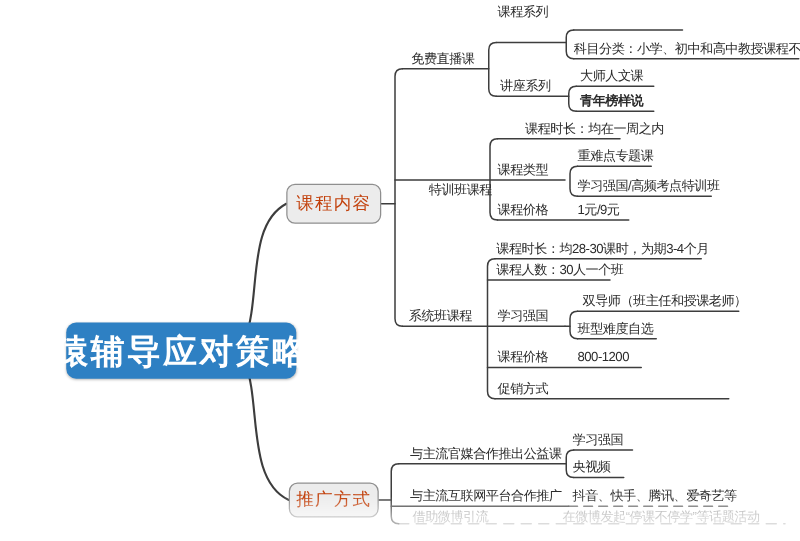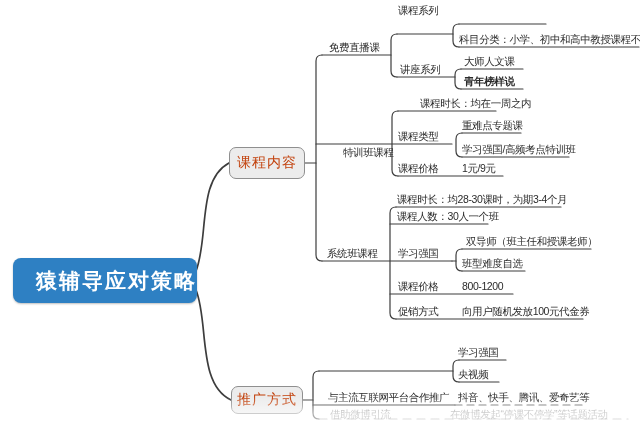--- a/index.html
+++ b/index.html
@@ -16,24 +16,25 @@
   .lbl{
     position:absolute;font-size:10.5px;line-height:13px;letter-spacing:-0.4px;
     color:#2b2b2b;white-space:nowrap;
   }
   .node-box{
     position:absolute;display:flex;align-items:center;justify-content:center;
     background:#ececec;border:1.4px solid #8f8f8f;border-radius:7px;
     font-size:14px;color:#c2410c;letter-spacing:1px;box-sizing:border-box;white-space:nowrap;
   }
   .root-box{
-    position:absolute;display:flex;align-items:center;justify-content:flex-end;
-    background:#2e80c3;border-radius:8px;color:#ffffff;font-size:21px;font-weight:bold;
+    position:absolute;display:flex;align-items:center;justify-content:center;
+    background:#2e80c3;border-radius:8px;color:#ffffff;font-size:27px;font-weight:bold;
     letter-spacing:2px;box-sizing:border-box;white-space:nowrap;
     box-shadow:0 1px 2px rgba(0,0,0,.25);
+    margin-left:40px;
   }
   .faded-txt{color:#6e6e6e;opacity:.7;filter:blur(.4px);}
   .bottom-fade{
     position:absolute;left:0;top:397px;width:640px;height:36px;pointer-events:none;
     background:linear-gradient(to bottom,rgba(255,255,255,0) 0%,rgba(255,255,255,.55) 45%,rgba(255,255,255,.72) 100%);
   }
 </style>
 </head>
 <body>
 
@@ -121,22 +122,22 @@
 
   <div class="lbl" style="left:327px;top:247px;text-align:right;">系统班课程</div>
   <div class="lbl" style="left:397px;top:193px;">课程时长：均28-30课时，为期3-4个月</div>
   <div class="lbl" style="left:397px;top:210px;">课程人数：30人一个班</div>
   <div class="lbl" style="left:398px;top:247px;">学习强国</div>
   <div class="lbl" style="left:438px;top:235px;margin-left:28px;">双导师（班主任和授课老师）</div>
   <div class="lbl" style="left:462px;top:257px;">班型难度自选</div>
   <div class="lbl" style="left:398px;top:280px;">课程价格</div>
   <div class="lbl" style="left:462px;top:280px;">800-1200</div>
   <div class="lbl" style="left:398px;top:305px;">促销方式</div>
-  <div class="lbl" style="left:462px;top:305px;">向用户随机发放100元代金券</div>
 
+  <div class="lbl" style="left:328px;top:357px;">与主流官媒合作推出公益课</div>
   <div class="lbl" style="left:458px;top:346px;">学习强国</div>
   <div class="lbl" style="left:458px;top:368px;">央视频</div>
   <div class="lbl" style="left:328px;top:391px;">与主流互联网平台合作推广</div>
   <div class="lbl" style="left:458px;top:391px;">抖音、快手、腾讯、爱奇艺等</div>
   <div class="lbl faded-txt" style="left:330px;top:408px;">借助微博引流</div>
   <div class="lbl faded-txt" style="left:450px;top:408px;">在微博发起“停课不停学”等话题活动</div>
 
   <div class="bottom-fade"></div>
 
 </div>

